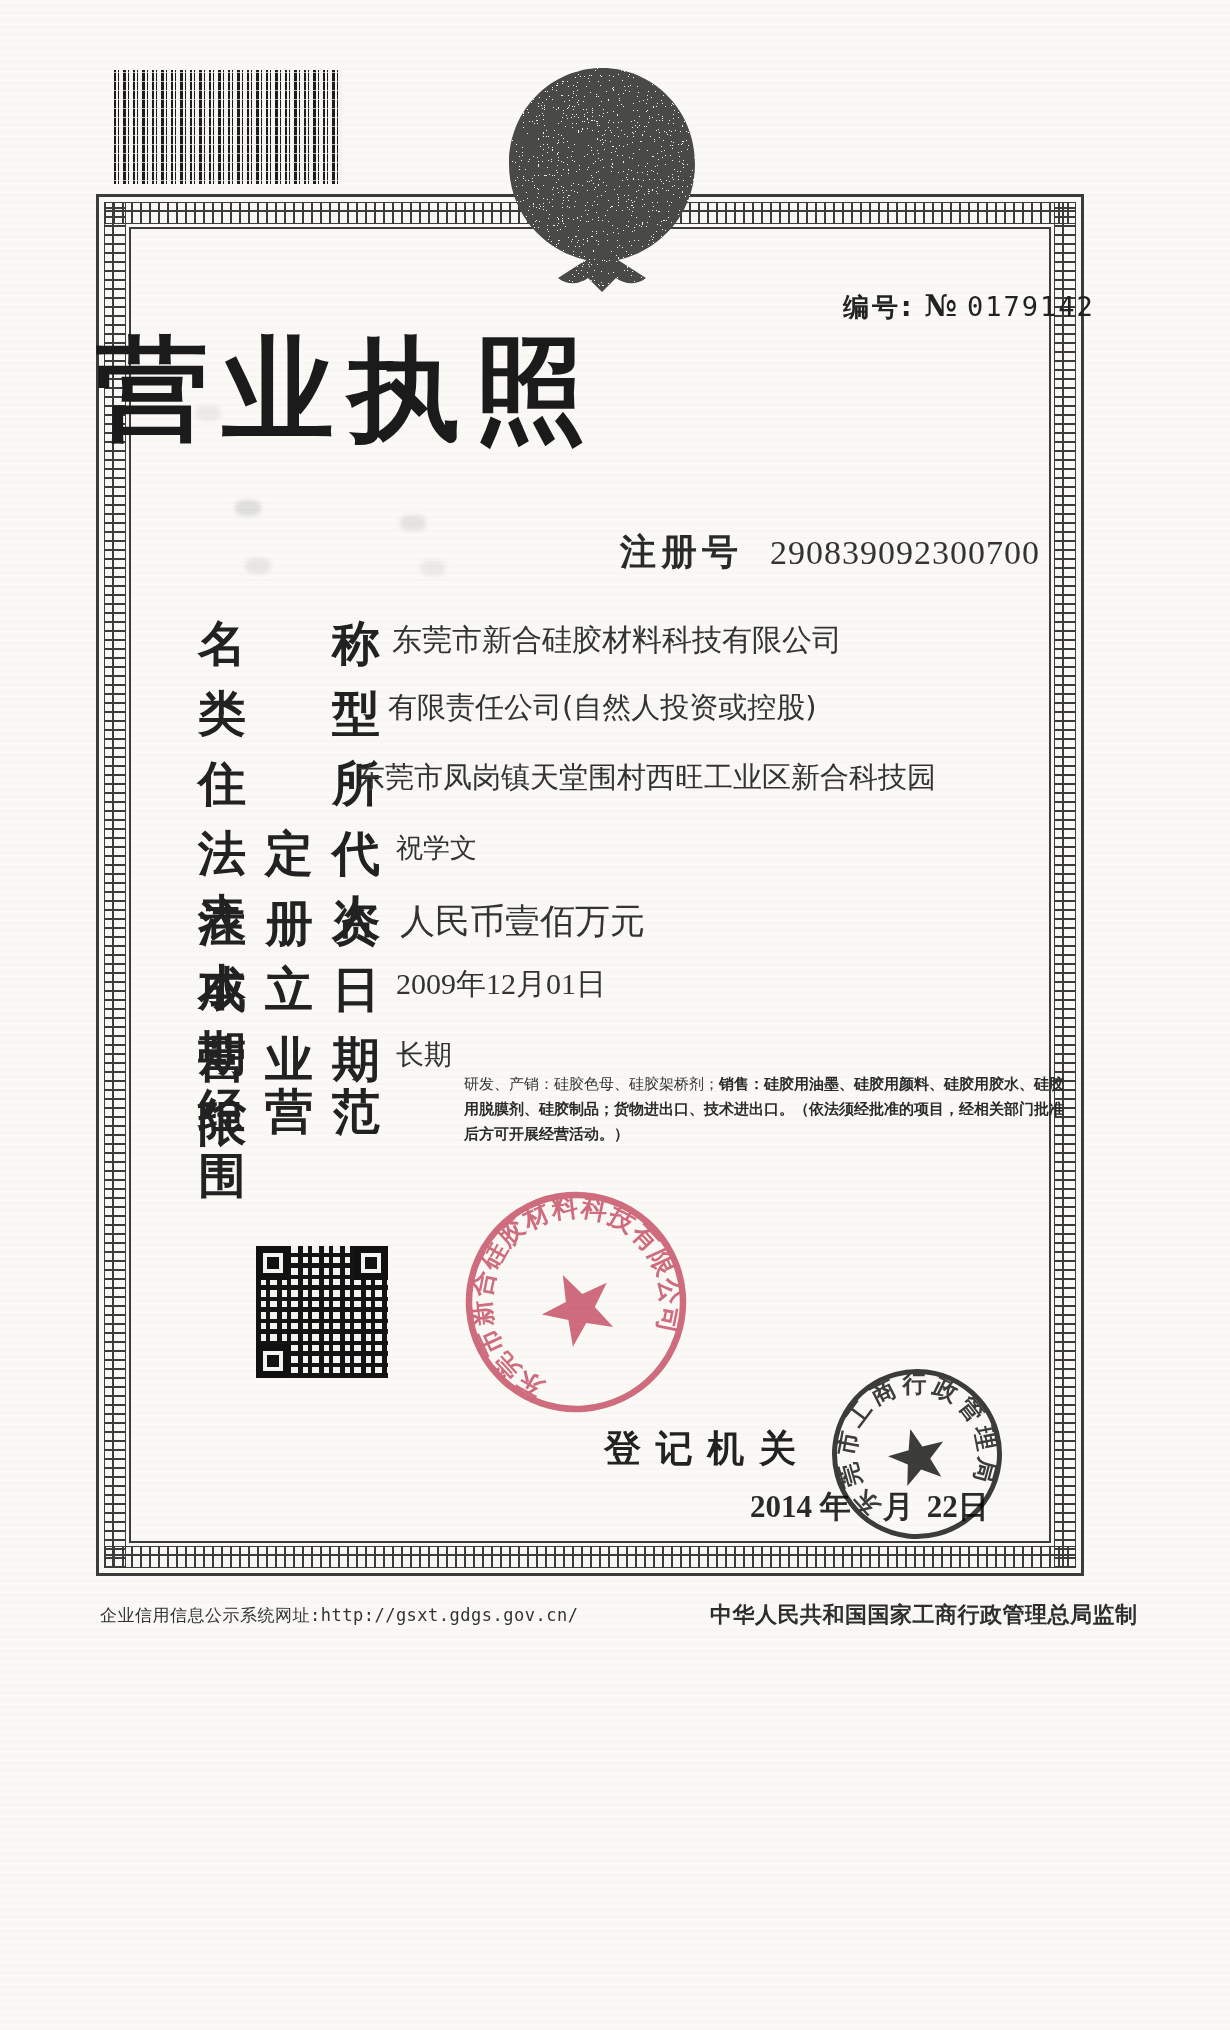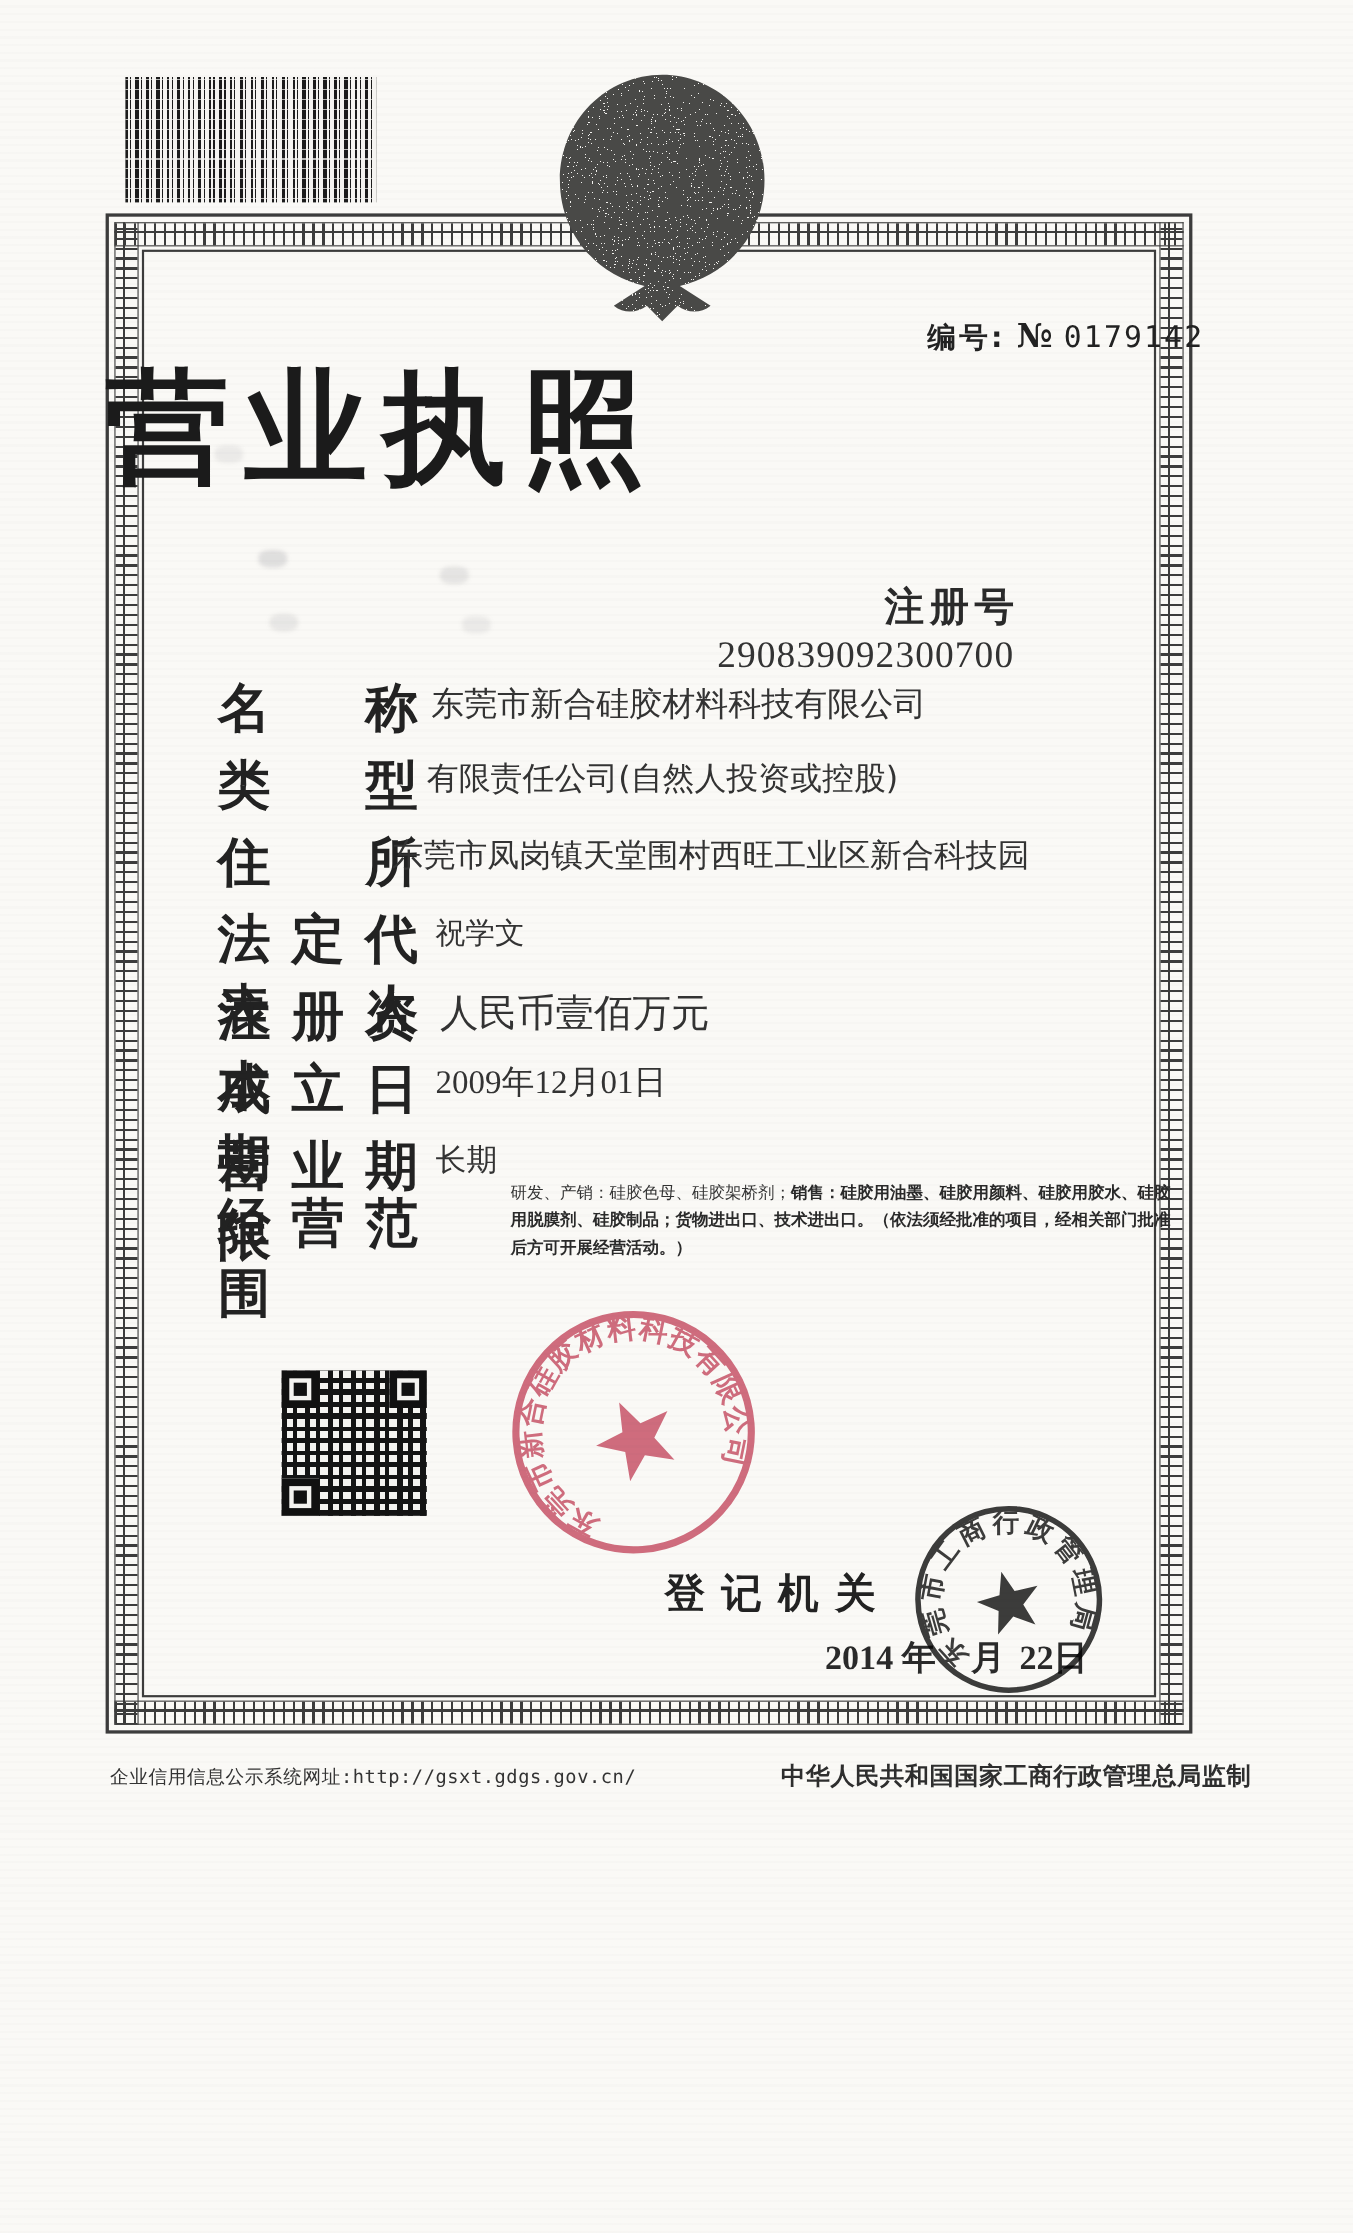--- a/index.html
+++ b/index.html
@@ -41,21 +41,21 @@
 
   
   .serial { position:absolute; left:843px; top:248px; display:flex; align-items:baseline; gap:10px; color:#222;margin-top:40px; }
   .serial .lbl { font-size:26px; font-weight:600; letter-spacing:3px; }
   .serial .nosign { font-family:"DejaVu Serif", serif; font-size:30px; font-weight:bold; }
   .serial .num { font-family:"DejaVu Sans Mono", monospace; font-size:27px; letter-spacing:2px; }
 
   .title { position:absolute; left:96px; top:322px; width:830px; text-align:left;
            font-size:112px; font-weight:700; letter-spacing:14px; color:#1b1b1b; line-height:1.2; }
 
-  .regrow { position:absolute; top:528px; left:620px; display:flex; align-items:flex-end;flex-direction:column; }
+  .regrow { position:absolute; top:528px; left:620px; display:flex; align-items:center; }
   .regrow .lbl { display:inline-block; width:118px; font-size:36px; font-weight:700;
                  text-align:justify; text-align-last:justify; color:#2a2a2a; }
   .regrow .num { margin-left:32px; font-family:"Liberation Serif", serif; font-size:34px; color:#333; letter-spacing:1px; }
 
   
   .flabel { position:absolute; left:198px; width:182px; display:inline-block;
             font-size:48px; font-weight:700; color:#222;
             text-align:justify; text-align-last:justify; }
   .fvalue { position:absolute; color:#333; white-space:nowrap; }
   .scope  { position:absolute; left:464px; top:1072px; width:604px; white-space:normal;

